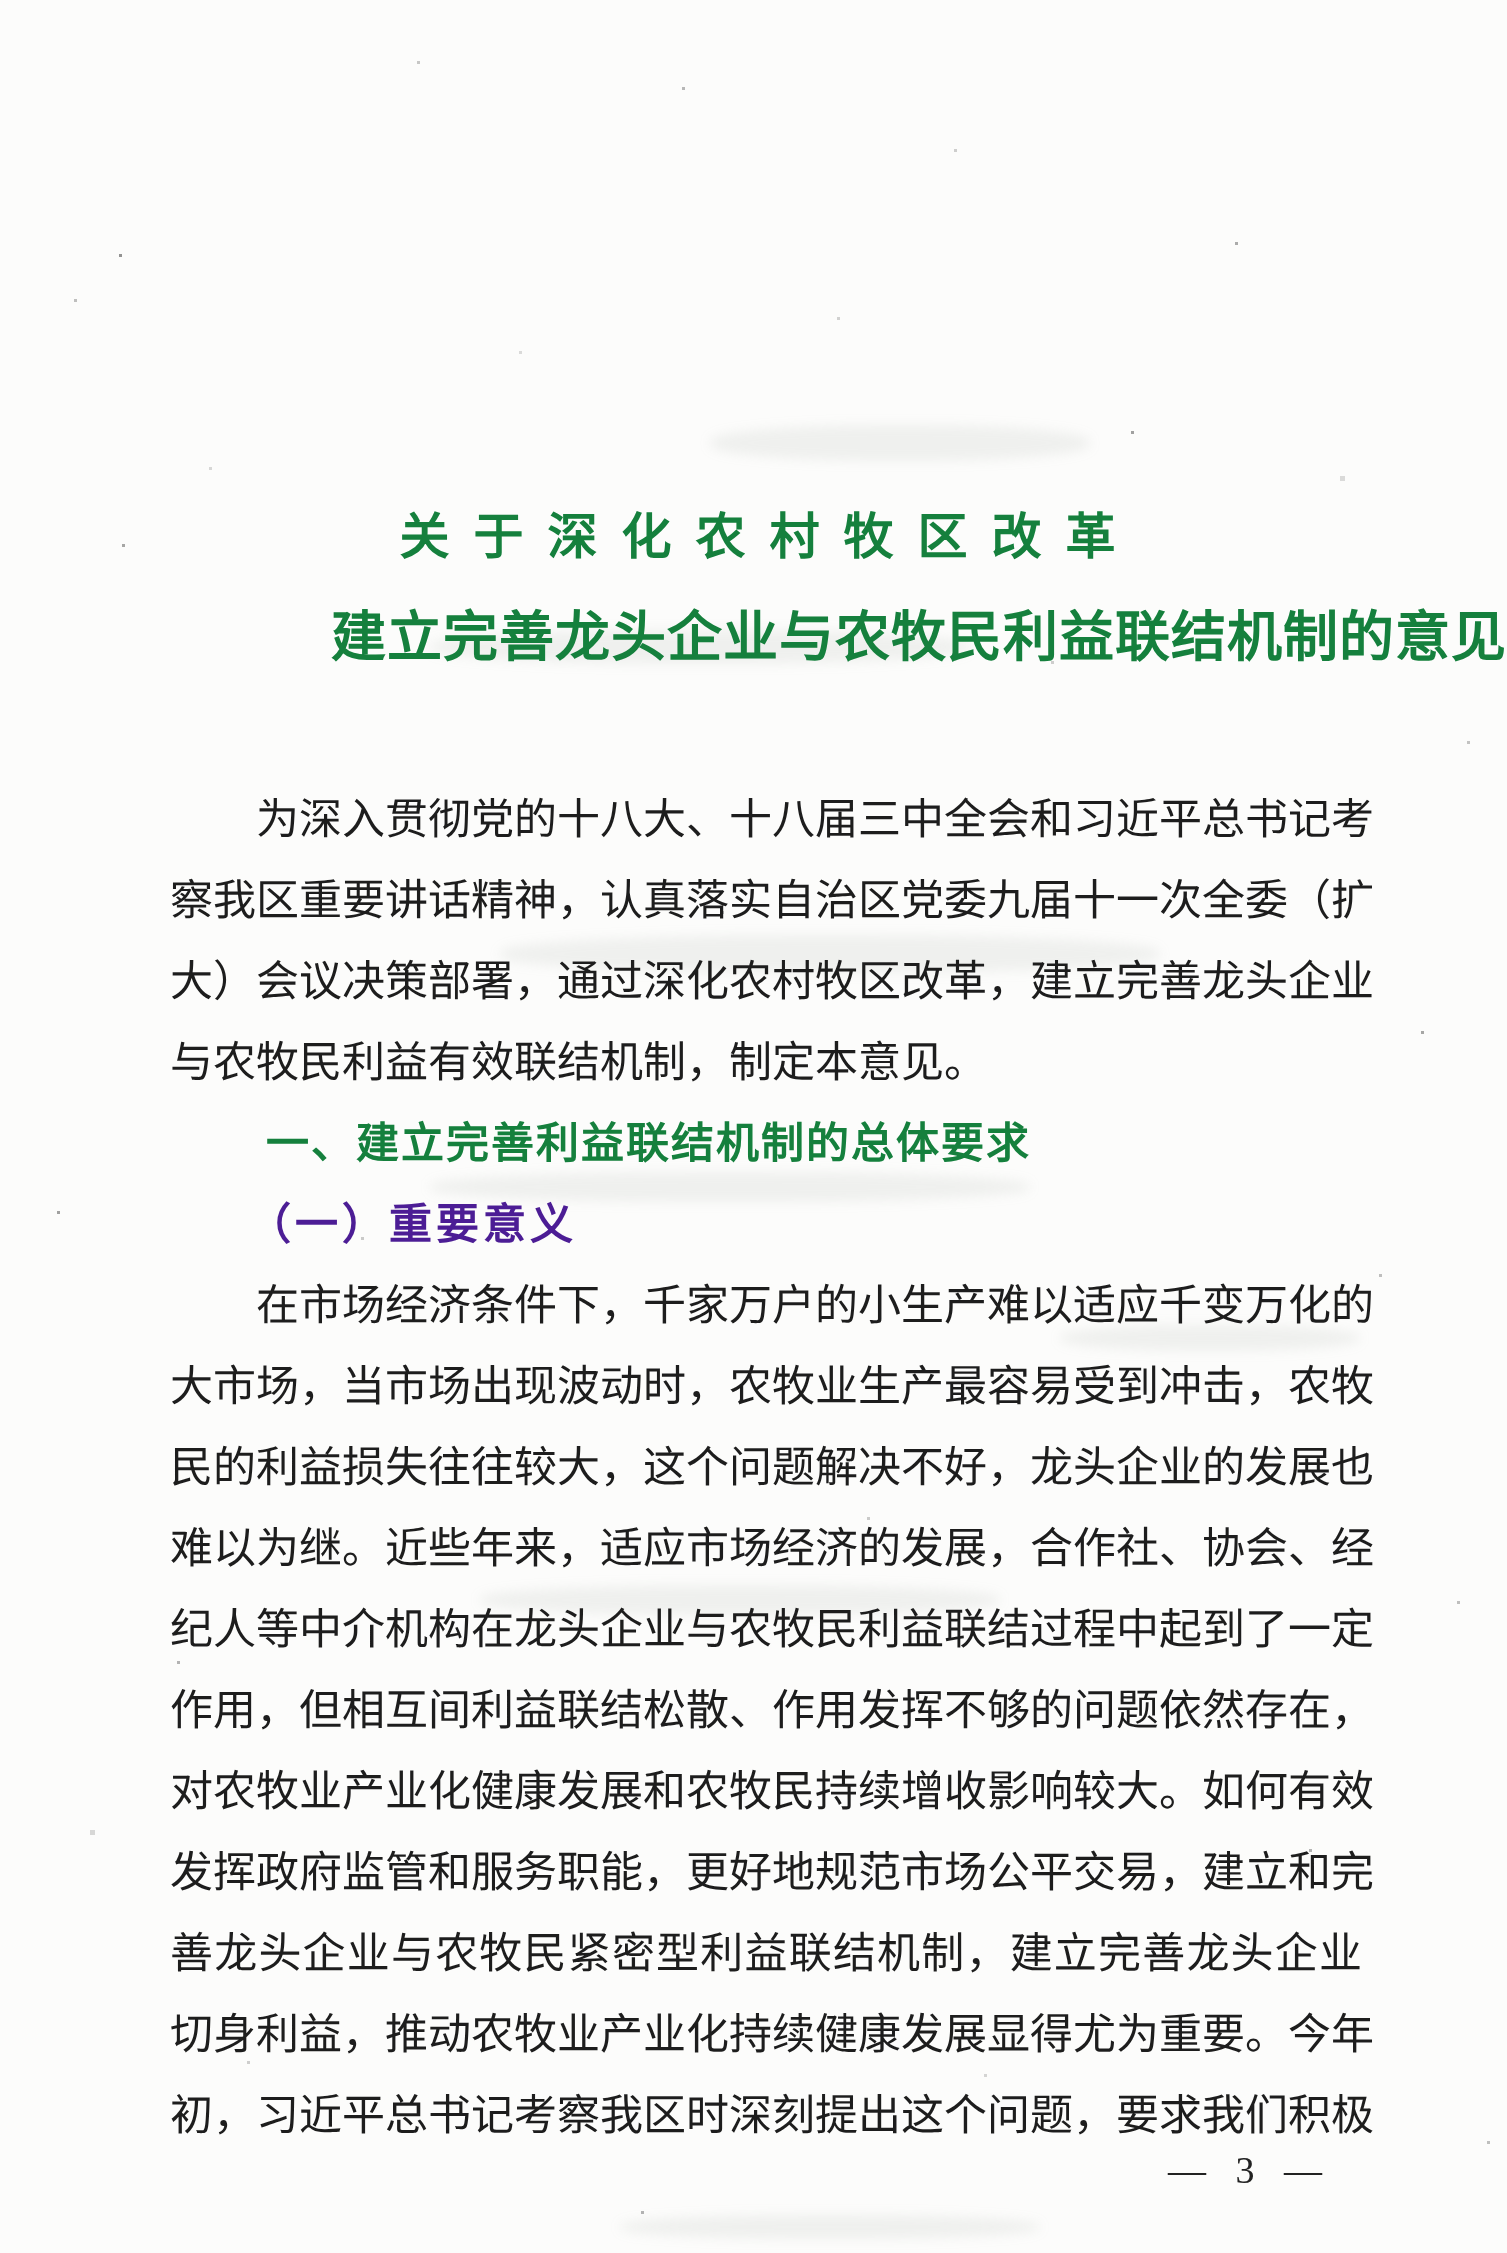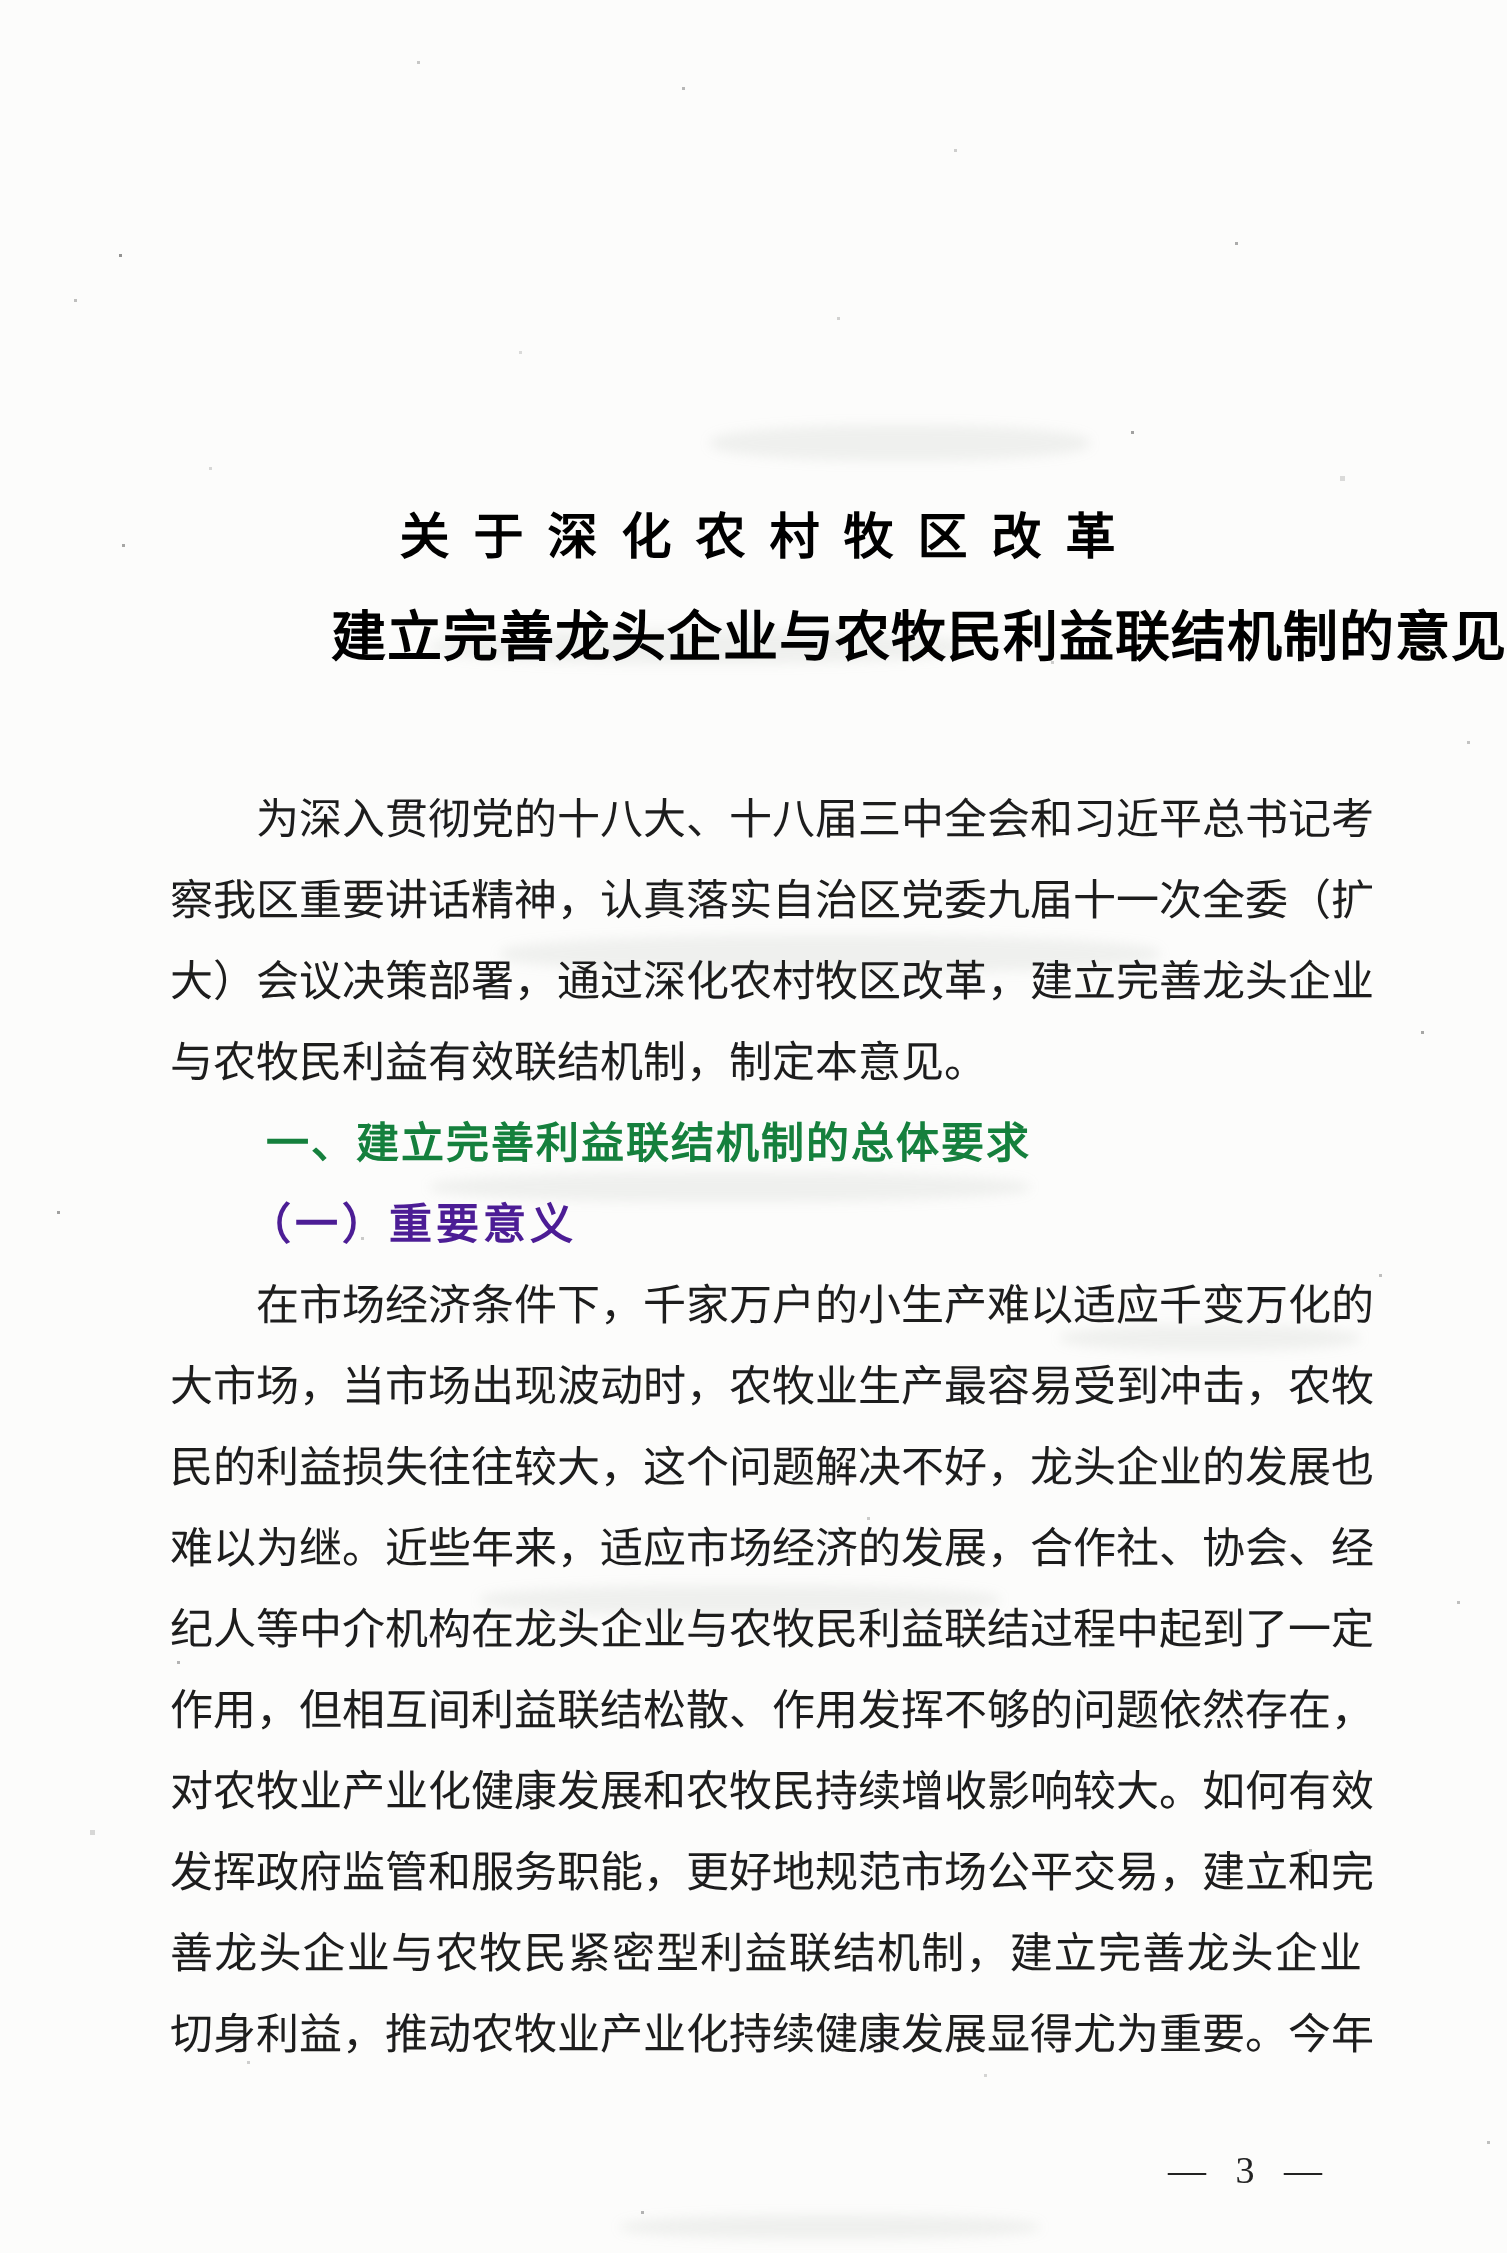--- a/index.html
+++ b/index.html
@@ -68,21 +68,21 @@
   .s5 { left: 480px;  top: 1585px; width: 520px; height: 30px; }
   .s6 { left: 620px;  top: 2215px; width: 420px; height: 24px; }
 
   
   .title-block {
     position: absolute;
     top: 506px;
     left: 8px;
     right: 0;
     text-align: center;
-    color: #000000;
+    color: #15803d;
     font-family: "Liberation Sans", "DejaVu Sans", sans-serif;
     font-weight: 700;
   }
   .title1 {
     font-size: 50px;
     line-height: 62px;
     letter-spacing: 24px;
     text-indent: 24px;
   }
   .title2 {
@@ -182,19 +182,20 @@
         <div class="doc-line">在市场经济条件下，千家万户的小生产难以适应千变万化的</div>
         <div class="doc-line">大市场，当市场出现波动时，农牧业生产最容易受到冲击，农牧</div>
         <div class="doc-line">民的利益损失往往较大，这个问题解决不好，龙头企业的发展也</div>
         <div class="doc-line">难以为继。近些年来，适应市场经济的发展，合作社、协会、经</div>
         <div class="doc-line">纪人等中介机构在龙头企业与农牧民利益联结过程中起到了一定</div>
         <div class="doc-line">作用，但相互间利益联结松散、作用发挥不够的问题依然存在，</div>
         <div class="doc-line">对农牧业产业化健康发展和农牧民持续增收影响较大。如何有效</div>
         <div class="doc-line">发挥政府监管和服务职能，更好地规范市场公平交易，建立和完</div>
         <div class="doc-line">善龙头企业与农牧民紧密型利益联结机制，建立完善龙头企业</div>
         <div class="doc-line">切身利益，推动农牧业产业化持续健康发展显得尤为重要。今年</div>
+        <div class="doc-line">初，习近平总书记考察我区时深刻提出这个问题，要求我们积极</div>
       </div>
 
   </main>
 
   <div class="pagenum">— 3 —</div>
 
 </div>
 
 </body></html>

